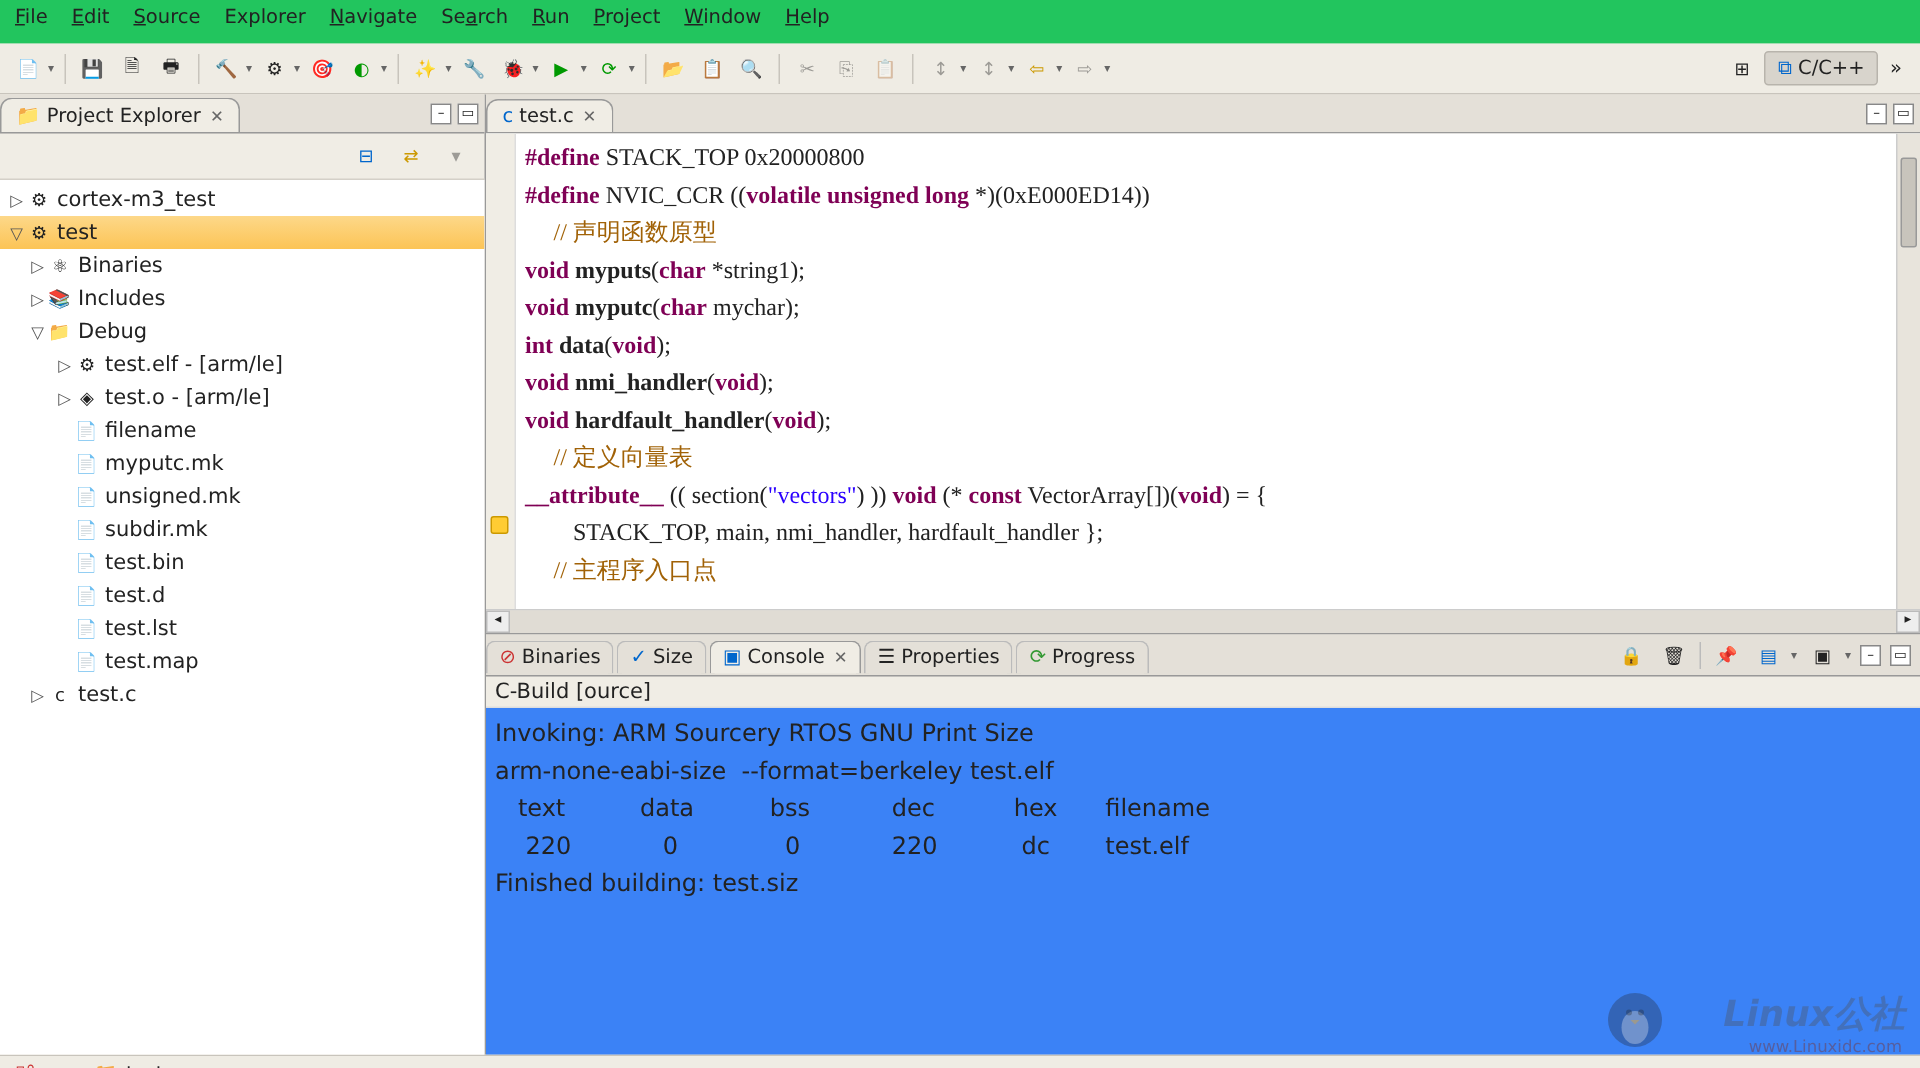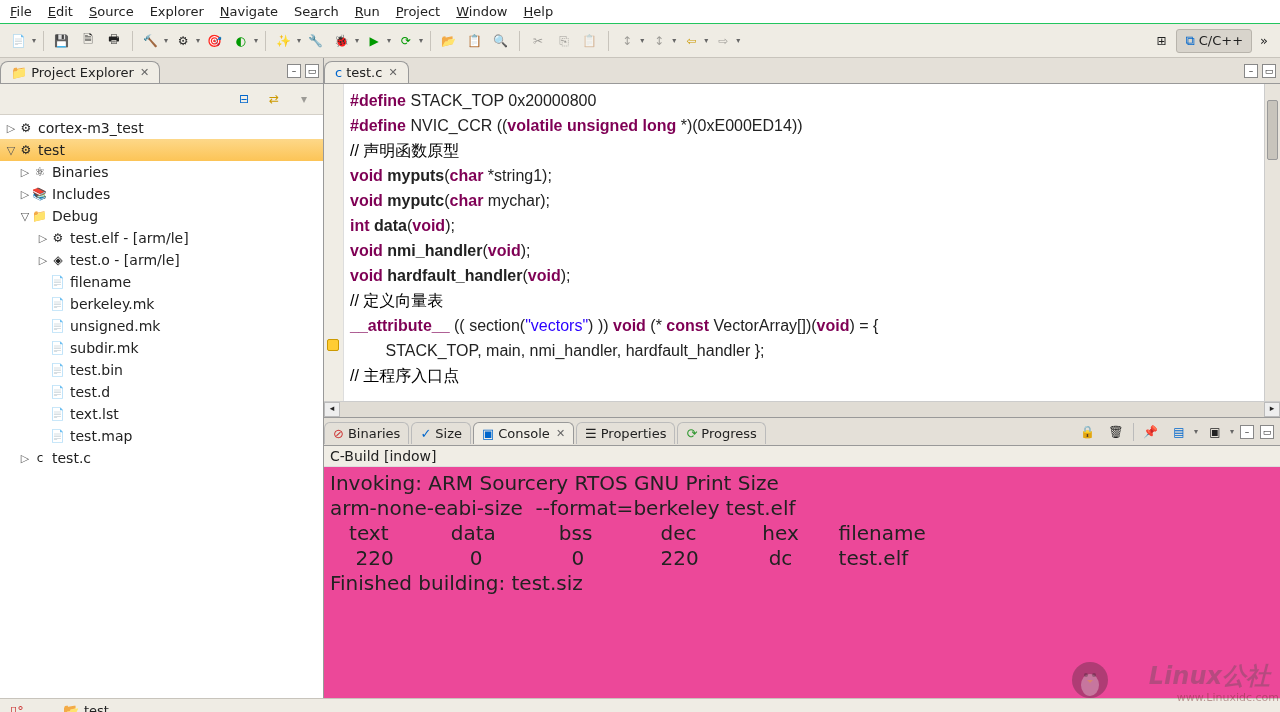--- a/index.html
+++ b/index.html
@@ -1,17 +1,17 @@
 <!DOCTYPE html>
 <html><head>
 <meta charset="utf-8">
 <style>
 * { box-sizing: border-box; margin: 0; padding: 0; }
 body { font-family: "DejaVu Sans", Arial, sans-serif; font-size: 13px; background: #f0ede5; color: #222; width: 1280px; height: 712px; overflow: hidden; }
-.menubar { display: flex; gap: 16px; padding: 4px 10px; background: #ffffff; border-bottom: 1px solid #22c55e; }
+.menubar { display: flex; gap: 16px; padding: 4px 10px; background: #22c55e; border-bottom: 6px solid #22c55e; }
 .menubar span { cursor: pointer; }
 .menubar span u { text-decoration: underline; }
 .toolbar { display: flex; align-items: center; gap: 4px; padding: 4px 8px; background: #efece4; border-bottom: 1px solid #c8c4bc; height: 34px; }
 .tb-btn { width: 22px; height: 22px; display: inline-flex; align-items: center; justify-content: center; border-radius: 3px; cursor: pointer; font-size: 12px; }
 .tb-sep { width: 1px; height: 20px; background: #c8c4bc; margin: 0 3px; }
 .tb-dd { font-size: 8px; color: #666; margin-left: -2px; }
 .perspective { margin-left: auto; display: flex; align-items: center; gap: 4px; }
 .persp-btn { border: 1px solid #b8b4ac; background: #e8e4dc; padding: 3px 8px; border-radius: 3px; font-size: 13px; display: flex; align-items: center; gap: 4px; }
 .persp-btn.active { background: #d8d4cc; }
 .main-area { display: flex; height: 640px; }
@@ -27,39 +27,39 @@
 .tree-row.selected { background: linear-gradient(#fdd889, #fcc456); }
 .tw { display: inline-block; width: 14px; text-align: center; color: #555; font-size: 11px; }
 .ic { width: 16px; height: 16px; display: inline-flex; align-items: center; justify-content: center; margin-right: 4px; font-size: 12px; }
 .indent1 { padding-left: 18px; }
 .indent2 { padding-left: 36px; }
 .right-panel { flex: 1; display: flex; flex-direction: column; }
 .editor-pane { height: 360px; display: flex; flex-direction: column; border-bottom: 1px solid #999; }
 .editor-body { flex: 1; display: flex; background: #fff; overflow: hidden; position: relative; }
 .gutter { width: 20px; background: #f0ede5; border-right: 1px solid #ddd; position: relative; }
 .gutter-mark { position: absolute; left: 3px; width: 12px; height: 12px; background: #fc3; border: 1px solid #c90; border-radius: 2px; }
-.code { flex: 1; padding: 4px 6px; font-family: Liberation Sans, sans-serif; font-size: 16px; line-height: 25px; white-space: pre; overflow: auto; }
+.code { flex: 1; padding: 4px 6px; font-family: Liberation Serif, serif; font-size: 16px; line-height: 25px; white-space: pre; overflow: auto; }
 .kw { color: #7f0055; font-weight: bold; }
-.cm { color: #000000; }
+.cm { color: #a16207; margin-left: 19px; }
 .str { color: #2a00ff; }
 .hscroll { height: 16px; background: #e8e4dc; border-top: 1px solid #ccc; display: flex; }
 .hscroll .tr { width: 16px; border: 1px solid #bbb; background: #eee; text-align: center; font-size: 9px; }
 .hscroll .track { flex: 1; background: #e0dcd4; }
 .vscroll { width: 16px; background: #e8e4dc; border-left: 1px solid #ccc; position: relative; }
 .vscroll .thumb { position: absolute; left: 2px; right: 2px; top: 16px; height: 60px; background: #c8c4bc; border: 1px solid #999; border-radius: 2px; }
 .bottom-pane { flex: 1; display: flex; flex-direction: column; }
 .bottom-tabs { display: flex; align-items: center; background: #e4e0d8; border-bottom: 1px solid #999; height: 28px; }
 .btab { background: #f0ede5; border: 1px solid #999; border-bottom: none; border-radius: 6px 6px 0 0; padding: 3px 8px; display: flex; align-items: center; gap: 4px; font-size: 13px; margin-right: 2px; margin-top: 3px; }
 .btab.inactive { background: #e4e0d8; border-color: #bbb; }
 .btab-actions { margin-left: auto; display: flex; gap: 6px; padding-right: 6px; align-items: center; }
 .console-hdr { padding: 2px 6px; font-size: 14px; border-bottom: 1px solid #ddd; }
-.console-body { flex: 1; background: #ec4899; padding: 4px 6px; font-family: "DejaVu Sans", Arial, sans-serif; font-size: 20px; line-height: 25px; white-space: pre; overflow: auto; }
+.console-body { flex: 1; background: #3b82f6; padding: 4px 6px; font-family: "DejaVu Sans", Arial, sans-serif; font-size: 16px; line-height: 25px; white-space: pre; overflow: auto; }
 .statusbar { height: 24px; background: #efece4; border-top: 1px solid #c8c4bc; display: flex; align-items: center; padding: 0 10px; gap: 40px; font-size: 13px; }
 .watermark { position: absolute; right: 10px; bottom: 20px; font-size: 24px; font-weight: bold; font-style: italic; color: rgba(80,80,80,0.35); pointer-events: none; }
-.watermark-sub { position: absolute; right: 1px; bottom: 8px; font-size: 11px; color: rgba(120,50,50,0.45); pointer-events: none; }
+.watermark-sub { position: absolute; right: 12px; bottom: 8px; font-size: 11px; color: rgba(120,50,50,0.45); pointer-events: none; }
 .penguin { position: absolute; right: 170px; bottom: 12px; width: 40px; height: 40px; pointer-events: none; }
 </style>
 </head>
 <body>
 
 <div class="menubar">
   <span><u>F</u><span>ile</span></span>
   <span><u>E</u>dit</span>
   <span><u>S</u>ource</span>
   <span>Explorer</span>
@@ -179,21 +179,21 @@
           <span>test.o - [arm/le]</span>
         </div>
         <div class="tree-row indent2">
           <span class="tw"></span>
           <span class="ic">📄</span>
           <span>filename</span>
         </div>
         <div class="tree-row indent2">
           <span class="tw"></span>
           <span class="ic">📄</span>
-          <span>berkeley.mk</span>
+          <span>myputc.mk</span>
         </div>
         <div class="tree-row indent2">
           <span class="tw"></span>
           <span class="ic">📄</span>
           <span>unsigned.mk</span>
         </div>
         <div class="tree-row indent2">
           <span class="tw"></span>
           <span class="ic">📄</span>
           <span>subdir.mk</span>
@@ -204,21 +204,21 @@
           <span>test.bin</span>
         </div>
         <div class="tree-row indent2">
           <span class="tw"></span>
           <span class="ic">📄</span>
           <span>test.d</span>
         </div>
         <div class="tree-row indent2">
           <span class="tw"></span>
           <span class="ic">📄</span>
-          <span>text.lst</span>
+          <span>test.lst</span>
         </div>
         <div class="tree-row indent2">
           <span class="tw"></span>
           <span class="ic">📄</span>
           <span>test.map</span>
         </div>
         <div class="tree-row indent1">
           <span class="tw">▷</span>
           <span class="ic">c</span>
           <span>test.c</span>
@@ -295,21 +295,21 @@
           <span style="width:1px;height:18px;background:#bbb"></span>
           <span class="tb-btn" style="color:#06c">📌</span>
           <span class="tb-btn" style="color:#06c">▤</span>
             <span class="tb-dd">▾</span>
           <span class="tb-btn">▣</span>
             <span class="tb-dd">▾</span>
           <span class="tab-act">–</span>
           <span class="tab-act">▭</span>
         </div>
       </div>
-      <div class="console-hdr">C-Build [indow]</div>
+      <div class="console-hdr">C-Build [ource]</div>
       <div class="console-body">Invoking: ARM Sourcery RTOS GNU Print Size
 arm-none-eabi-size  --format=berkeley test.elf
    text	   data	    bss	    dec	    hex	filename
     220	      0	      0	    220	     dc	test.elf
 Finished building: test.siz</div>
     </div>
   </div>
 </div>
 
 <div class="statusbar">

